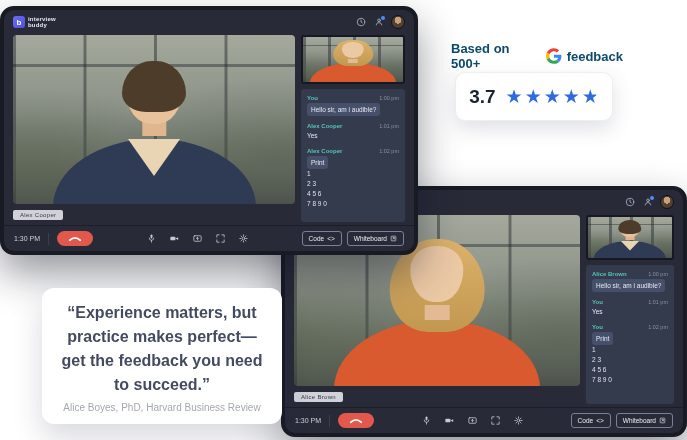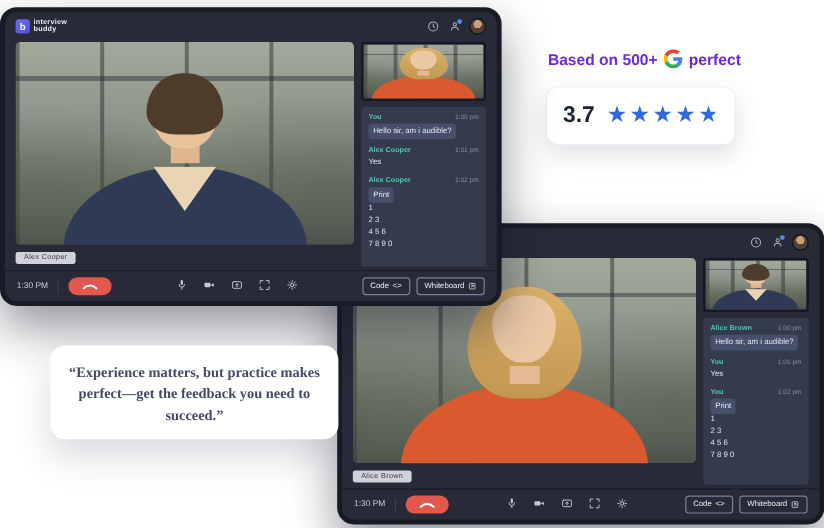--- a/index.html
+++ b/index.html
@@ -76,31 +76,31 @@
   .man .neck { bottom:46%; }
   
   .woman .torso { background:#d85a2e; }
   .woman .neck { background:#e3ba94; bottom:44%; }
   .woman .hair { top:2%; width:46%; height:62%; background:linear-gradient(180deg,#dcb26c,#c2974f); border-radius:50% 50% 42% 42%/58% 58% 46% 46%; }
   .woman .head { top:7%; width:26%; height:37%; background:#ecc9a5; }
   .thumb .person { width:86%; height:96%; }
 
   
   .rating-head { position:absolute; left:451px; top:41px; width:172px; display:flex; align-items:center; justify-content:center; gap:5px; z-index:20; }
-  .rating-head span { font-size:13px; font-weight:bold; color:#6d28d9; }
+  .rating-head span { font-size:13px; font-weight:bold; color:#0c4a6e; }
   .rating-head svg { width:16px; height:16px; }
   .rating-card { position:absolute; left:455px; top:72px; width:158px; height:49px; background:#fff; border:1px solid #edeff3; border-radius:10px; box-shadow:0 8px 20px rgba(55,65,90,.16); display:flex; align-items:center; justify-content:center; gap:10px; z-index:20; }
   .rating-score { font-size:19px; color:#1c2330; font-weight:600; }
   .stars { display:flex; gap:2px; }
   .star { font-size:19px; line-height:1; color:#2e6be0; }
   .star.partial { background:linear-gradient(90deg,#2e6be0 80%,#c8d7f4 80%); -webkit-background-clip:text; background-clip:text; color:transparent; }
 
   
   .quote-card { position:absolute; left:42px; top:288px; width:240px; background:#fff; border-radius:12px; box-shadow:0 14px 30px rgba(40,45,70,.18); padding:13px 15px 11px; text-align:center; z-index:40; }
-  .quote-text { font-size:12px; line-height:1.5; font-weight:bold; color:#454a63;font-family:Liberation Serif, serif; }
+  .quote-text { font-size:16px; line-height:1.5; font-weight:bold; color:#454a63; }
   .quote-author { font-size:10px; color:#a4a8b2; margin-top:5px; }
 </style>
 </head>
 <body>
 
 <div class="stage">
 
   <div class="win" id="win2">
     <div class="win-header">
       <div class="hdr-icons">
@@ -354,30 +354,31 @@
   </div>
 
   <div class="rating-head">
     <span>Based on 500+</span>
     <svg viewBox="0 0 48 48">
       <path fill="#EA4335" d="M24 9.5c3.54 0 6.71 1.22 9.21 3.6l6.85-6.85C35.9 2.38 30.47 0 24 0 14.62 0 6.51 5.38 2.56 13.22l7.98 6.19C12.43 13.72 17.74 9.5 24 9.5z"></path>
       <path fill="#4285F4" d="M46.98 24.55c0-1.57-.15-3.09-.38-4.55H24v9.02h12.94c-.58 2.96-2.26 5.48-4.78 7.18l7.73 6c4.51-4.18 7.09-10.36 7.09-17.65z"></path>
       <path fill="#FBBC05" d="M10.53 28.59c-.48-1.45-.76-2.99-.76-4.59s.27-3.14.76-4.59l-7.98-6.19C.92 16.46 0 20.12 0 24c0 3.88.92 7.54 2.56 10.78l7.97-6.19z"></path>
       <path fill="#34A853" d="M24 48c6.48 0 11.93-2.13 15.89-5.81l-7.73-6c-2.15 1.45-4.92 2.3-8.16 2.3-6.26 0-11.57-4.22-13.47-9.91l-7.98 6.19C6.51 42.62 14.62 48 24 48z"></path>
     </svg>
-    <span>perfect</span>
+    <span>feedback</span>
   </div>
   <div class="rating-card">
     <span class="rating-score">3.7</span>
     <span class="stars">
       <span class="star">★</span>
         <span class="star">★</span>
         <span class="star">★</span>
         <span class="star">★</span>
         <span class="star partial">★</span>
     </span>
   </div>
 
   <div class="quote-card">
     <div class="quote-text">“Experience matters, but practice makes perfect—get the feedback you need to succeed.”</div>
+    <div class="quote-author">Alice Boyes, PhD, Harvard Business Review</div>
   </div>
 
 </div>
 
 </body></html>

